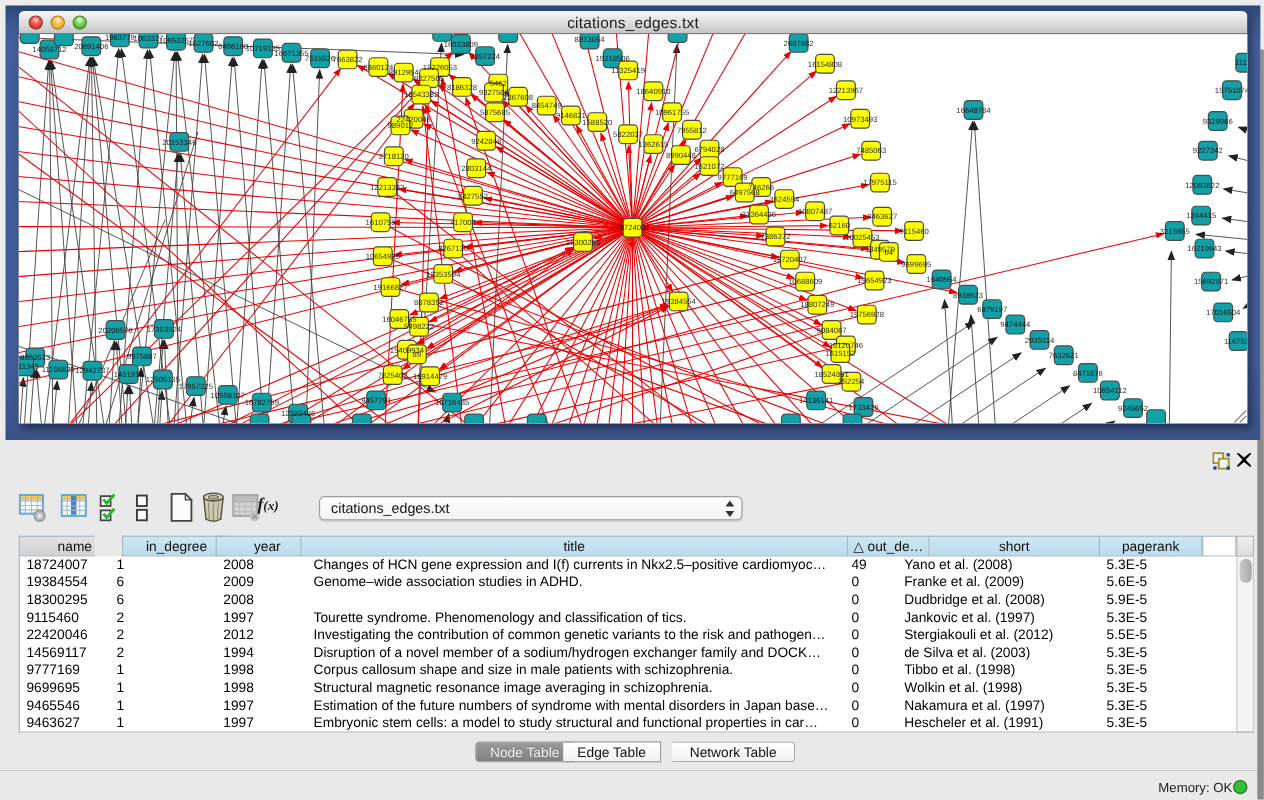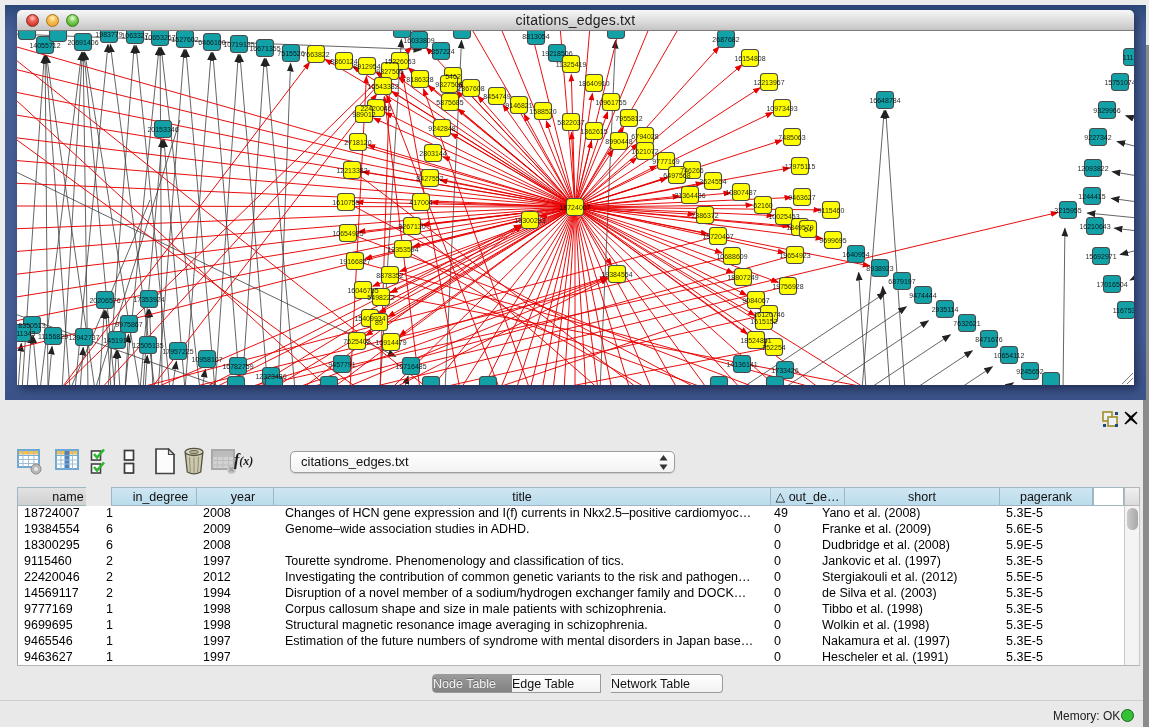--- a/index.html
+++ b/index.html
@@ -36,21 +36,21 @@
 .c2{left:185px;width:70px}
 .c3{left:267px;width:482px}
 .c4{left:756px;width:70px}
 .c5{left:804px;width:168px;text-align:left}
 .c6{left:988px;width:100px}
 #scrollcol{left:1124px;top:506px;width:16px;height:160px;background:#f4f4f4;border:1px solid #c9c9c9;border-top:none}
 #thumb{left:1126.5px;top:508px;width:11px;height:22px;background:linear-gradient(90deg,#c9c9c9,#a8a8a8);border-radius:6px}
 #tablebot{left:17px;top:665px;width:1123px;height:1px;background:#b5b5b5}
 #hdrcorner{left:1124px;top:487px;width:16px;height:19px;background:linear-gradient(180deg,#f0f0f0,#dcdcdc);border:1px solid #b5b5b5}
 #tabs{left:432px;top:674px;height:19px;font-size:12.5px}
-.seg{position:absolute;top:0;height:19px;line-height:18px;text-align:left;border:1px solid #9a9a9a}
+.seg{position:absolute;top:0;height:19px;line-height:18px;text-align:center;border:1px solid #9a9a9a}
 #seg1{left:0;width:90px;border-radius:4px 0 0 4px;background:linear-gradient(180deg,#9b9b9b,#818181);color:#f2f2f2;text-shadow:0 -1px 0 #666}
 #seg2{left:80px;width:89px;border-left:none;background:linear-gradient(180deg,#ffffff,#f2f2f2);color:#111}
 #seg3{left:179px;width:112px;border-left:none;border-radius:0 4px 4px 0;background:linear-gradient(180deg,#ffffff,#f2f2f2);color:#111}
 #statline{left:0;top:700px;width:1143px;height:1px;background:#cfcfcf}
 #mem{left:1053px;top:709px;font-size:12px;color:#222}
 #memdot{left:1121px;top:709px;width:13px;height:13px;border-radius:50%;background:#35c135;border:1.5px solid #1c641c}
 </style></head>
 <body>
 <div id="page">
 <div class="abs" id="topgray"></div>
@@ -751,20 +751,21 @@
         <div class="c2">1997</div>
         <div class="c3">Estimation of the future numbers of syndrome with mental disorders in Japan base…</div>
         <div class="c4">0</div>
         <div class="c5">Nakamura et al. (1997)</div>
         <div class="c6">5.3E-5</div>
       </div>
       <div class="tr">
         <div class="c0">9463627</div>
         <div class="c1">1</div>
         <div class="c2">1997</div>
+        <div class="c3">Embryonic stem cells: a model to study structural and functional properties in car…</div>
         <div class="c4">0</div>
         <div class="c5">Hescheler et al. (1991)</div>
         <div class="c6">5.3E-5</div>
       </div>
     </div>
 <div class="abs" id="scrollcol"></div>
 <div class="abs" id="thumb"></div>
 <div class="abs" id="hdrcorner"></div>
 <div class="abs" id="tablebot"></div>
 <div class="abs" id="tabs">

